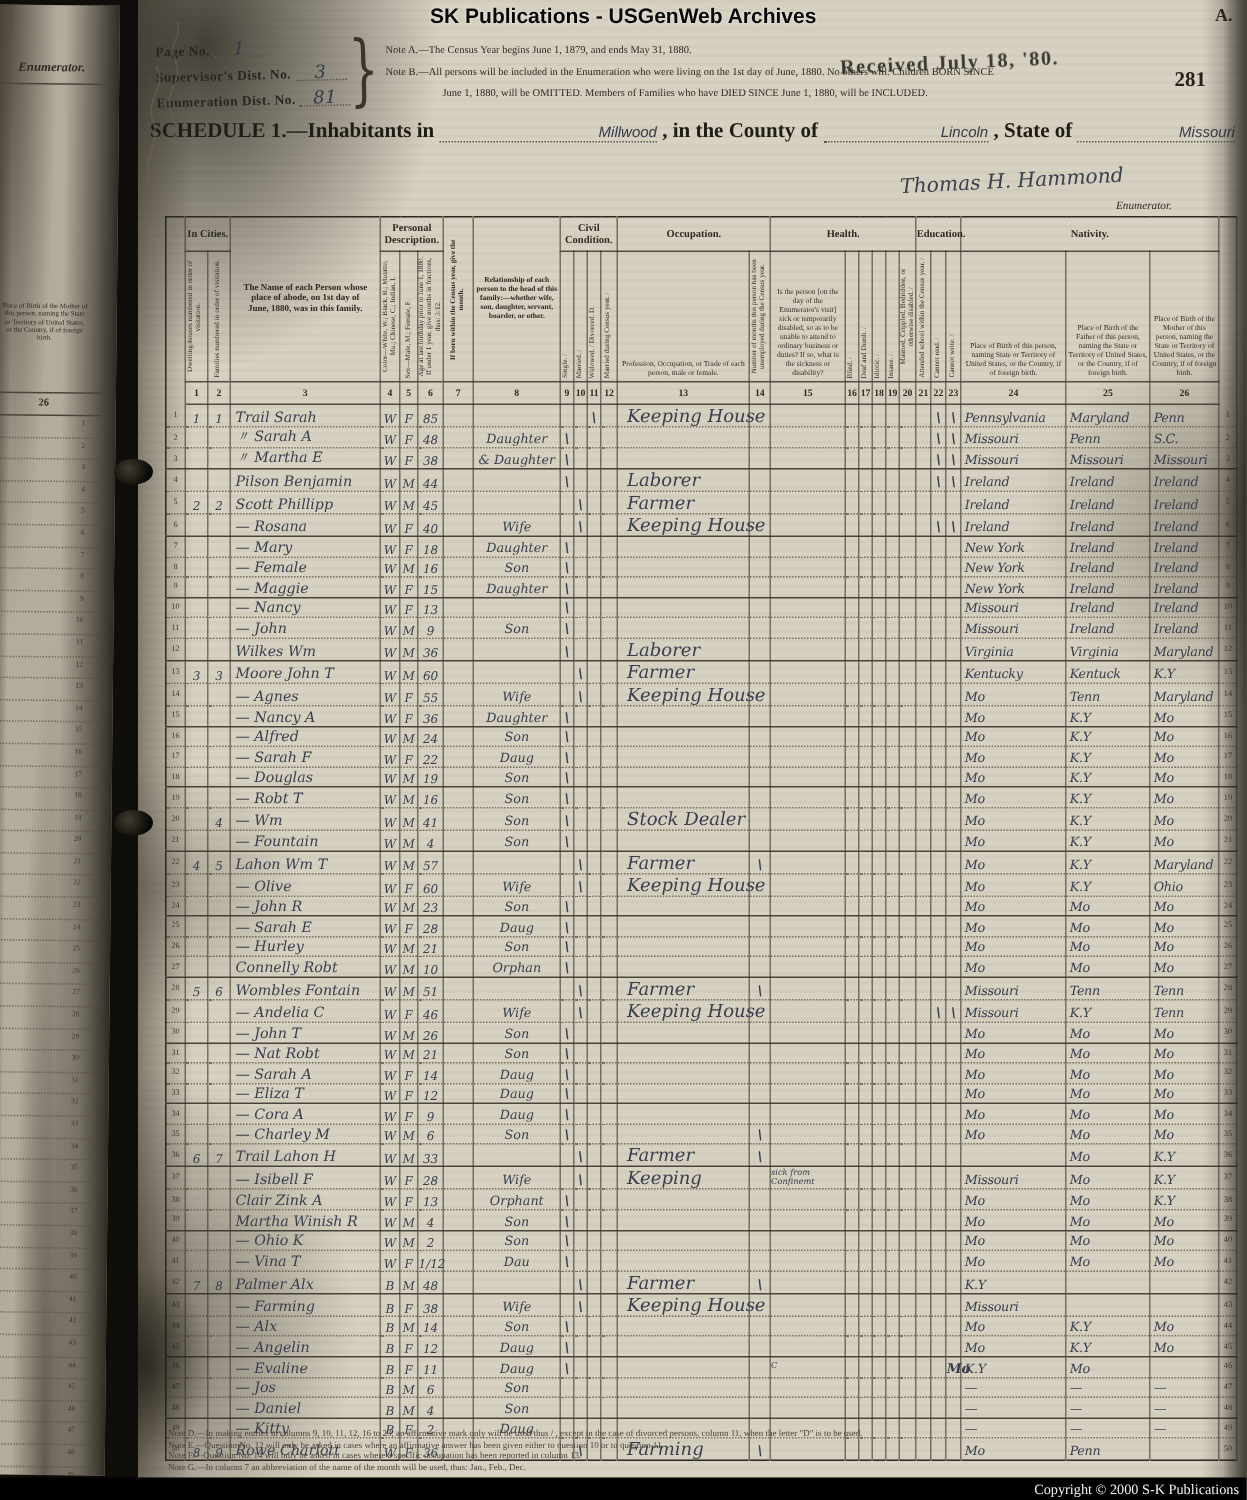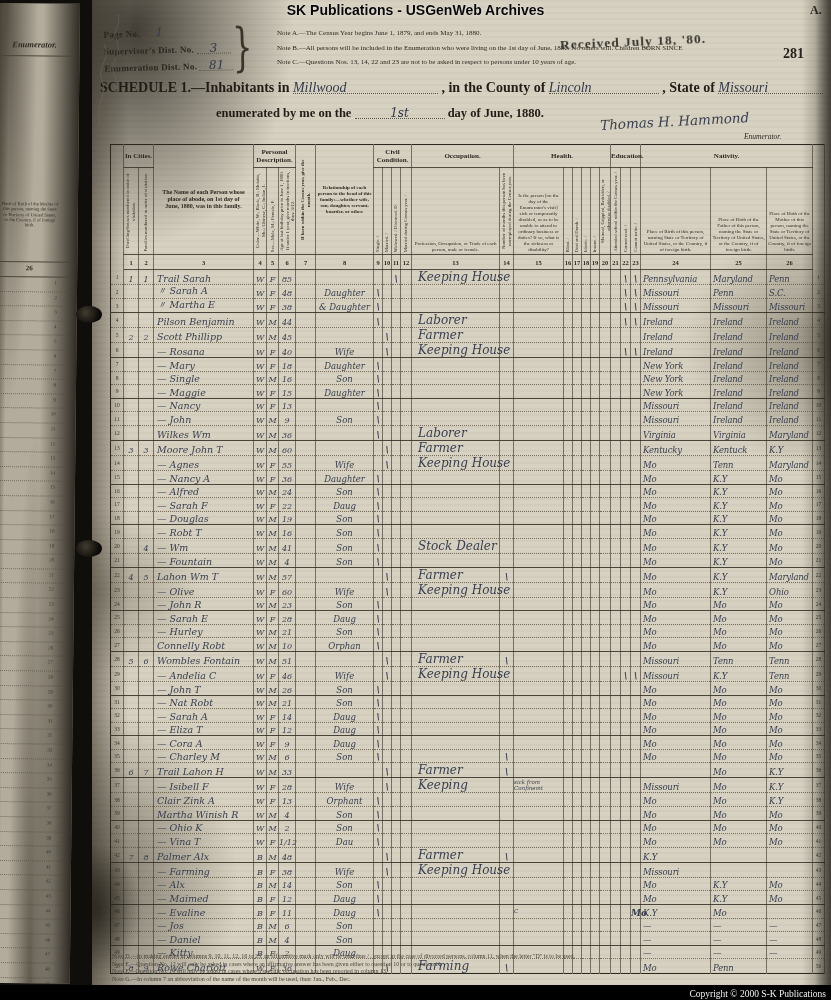--- a/index.html
+++ b/index.html
@@ -51,26 +51,26 @@
 
   .pinfo{position:absolute;left:104px;top:27px;transform:rotate(-1.5deg);color:#2a261f;}
   .pinfo .row{height:17px;white-space:nowrap;font-size:9px;font-weight:bold;letter-spacing:.3px;}
   .fillin{display:inline-block;min-width:34px;text-align:center;border-bottom:1px dotted #5a5347;
     font-family:"DejaVu Serif",serif;font-style:italic;font-weight:normal;font-size:12px;color:#343a49;
     line-height:10px;}
   .brace{position:absolute;left:120px;top:-8px;font-size:52px;font-weight:normal;color:#3a352c;
     font-family:"DejaVu Serif",serif;transform:scaleX(.6);}
   .pinfo .brace{left:122px;}
   .notes{position:absolute;left:257px;top:26px;width:508px;font-size:7px;line-height:14.5px;
-    color:#2e2a22;margin-left:20px;}
+    color:#2e2a22;}
   .notes .nb{padding-left:38px;}
   .sched{position:absolute;left:100px;top:80px;width:712px;white-space:nowrap;color:#211d16;
     font-weight:bold;font-size:14px;}
-  .sched .fillbig{display:inline-block;text-align:left;border-bottom:1px dotted #5a5347;
-    font-family:Liberation Serif, serif;font-style:italic;font-weight:normal;font-size:14px;
+  .sched .fillbig{display:inline-block;text-align:right;border-bottom:1px dotted #5a5347;
+    font-family:Liberation Sans, sans-serif;font-style:italic;font-weight:normal;font-size:10px;
     color:#343a49;line-height:11px;}
   .sched2{position:absolute;left:216px;top:106px;white-space:nowrap;color:#211d16;
     font-weight:bold;font-size:12.5px;}
   .signature{position:absolute;left:600px;top:111px;width:225px;transform:rotate(-3deg);
     font-family:"DejaVu Serif",serif;font-style:italic;font-size:13.5px;color:#3b4050;}
   .enum-lbl{position:absolute;left:744px;top:132px;font-style:italic;font-size:7.5px;color:#2e2a22;}
 
   
   #census{position:absolute;left:110px;top:144px;width:714px;border-collapse:collapse;
     table-layout:fixed;border:1.5px solid #2c2820;}
@@ -300,35 +300,30 @@
     <div class="row">
       <span>Enumeration Dist. No.</span>
       <span class="fillin">81</span>
     </div>
     <div class="brace">}</div>
   </div>
 
   <div class="notes">
     <div>Note A.—The Census Year begins June 1, 1879, and ends May 31, 1880.</div>
     <div>Note B.—All persons will be included in the Enumeration who were living on the 1st day of June, 1880.  No others will.  Children BORN SINCE</div>
-    <div>Note C.—Questions Nos. 13, 14, 22 and 23 are not to be asked in respect to persons under 10 years of age.</div>
+    <div class="nb">June 1, 1880, will be OMITTED.  Members of Families who have DIED SINCE June 1, 1880, will be INCLUDED.</div>
   </div>
 
   <div class="sched">
     <span>SCHEDULE 1.—Inhabitants in</span>
     <span class="fillbig" style="min-width:145px;">Millwood</span>
     <span>, in the County of</span>
     <span class="fillbig" style="min-width:110px;">Lincoln</span>
     <span>, State of</span>
     <span class="fillbig" style="min-width:105px;">Missouri</span>
-  </div>
-  <div class="sched2">
-    <span>enumerated by me on the</span>
-    <span class="fillbig fillin" style="min-width:90px;">1st</span>
-    <span>day of June, 1880.</span>
   </div>
   <div class="signature">Thomas H. Hammond</div>
   <div class="enum-lbl">Enumerator.</div>
 
   <table id="census">
     <colgroup id="cg">
         <col style="width: 13px;">
         <col style="width: 15px;">
         <col style="width: 15px;">
         <col style="width: 100px;">
@@ -686,21 +681,21 @@
           <td class="c hw tk"></td>
           <td class="nat hw">New York</td>
           <td class="nat hw">Ireland</td>
           <td class="nat hw">Ireland</td>
           <td class="gut">7</td>
         </tr>
         <tr>
           <td class="gut">8</td>
           <td class="c hw"></td>
           <td class="c hw"></td>
-          <td class="name hw">— Single</td>
+          <td class="name hw">— Female</td>
           <td class="c hw">W</td>
           <td class="c hw">M</td>
           <td class="c hw">16</td>
           <td class="c hw"></td>
           <td class="rel hw">Son</td>
           <td class="c hw tk">\</td>
           <td class="c hw tk"></td>
           <td class="c hw tk"></td>
           <td class="c hw tk"></td>
           <td class="occ hw"></td>
@@ -1796,21 +1791,21 @@
           <td class="c hw tk"></td>
           <td class="nat hw">Mo</td>
           <td class="nat hw">K.Y</td>
           <td class="nat hw">Mo</td>
           <td class="gut">44</td>
         </tr>
         <tr>
           <td class="gut">45</td>
           <td class="c hw"></td>
           <td class="c hw"></td>
-          <td class="name hw">— Maimed</td>
+          <td class="name hw">— Angelin</td>
           <td class="c hw">B</td>
           <td class="c hw">F</td>
           <td class="c hw">12</td>
           <td class="c hw"></td>
           <td class="rel hw">Daug</td>
           <td class="c hw tk">\</td>
           <td class="c hw tk"></td>
           <td class="c hw tk"></td>
           <td class="c hw tk"></td>
           <td class="occ hw"></td>

